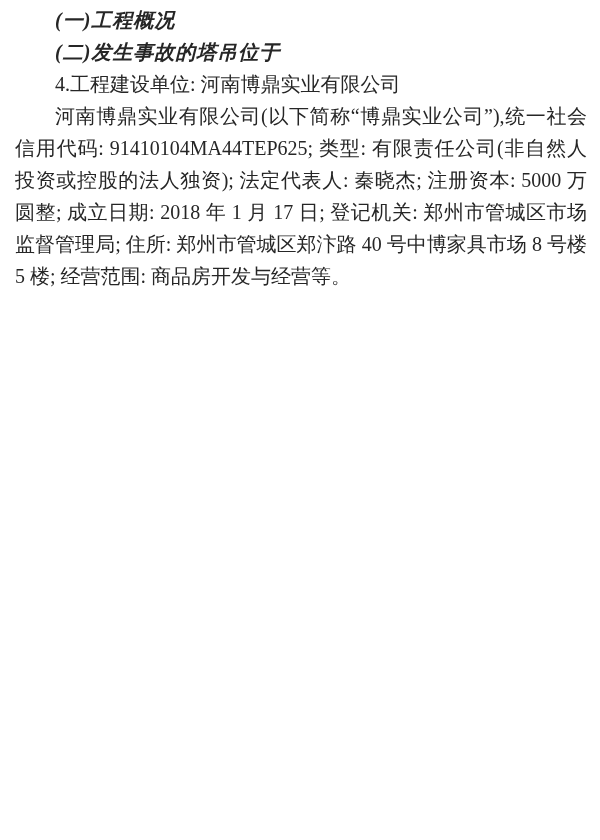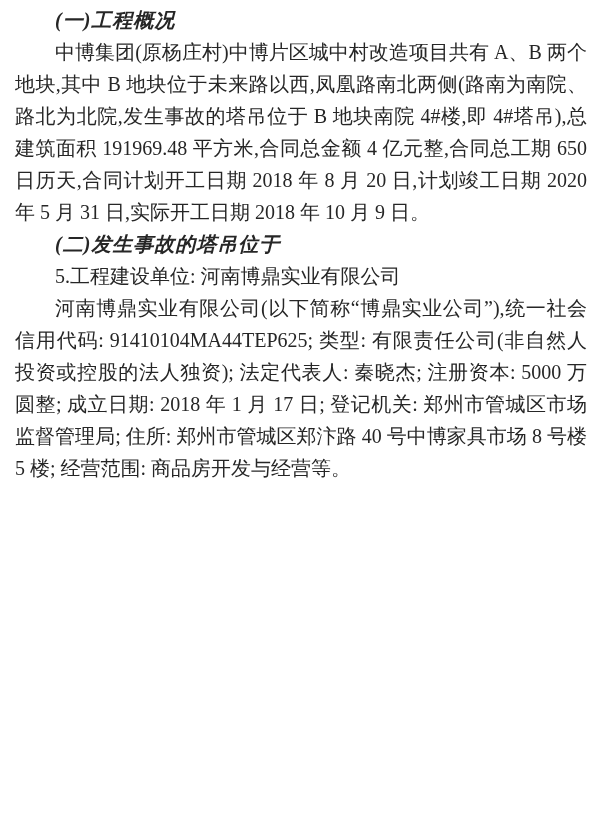--- a/index.html
+++ b/index.html
@@ -71,23 +71,22 @@
     background: #ededed;
   }
 </style>
 </head>
 <body>
 
 <div class="page">
 
   <div class="content">
     <div class="heading">(一)工程概况</div>
-    <p class="para">中博集团(原杨庄村)中博片区城中村改造项目共有 A、B 两个地块,其中 B 地块位于未来路以西,凤凰路南北两侧(路南为南院、路北为北院,发生事故的塔吊位于 B 地块南院 4#楼,即 4#塔吊),总建筑面积 191969.48 平方米,合同总金额 4 亿元整,合同总工期 650 日历天,合同计划开工日期 2018 年 8 月 20 日,计划竣工日期 2020 年 5 月 31 日,实际开工日期 2018 年 10 月 9 日。</p>
     <div class="heading">(二)发生事故的塔吊位于</div>
-    <p class="para">5.工程建设单位: 河南博鼎实业有限公司</p>
+    <p class="para">4.工程建设单位: 河南博鼎实业有限公司</p>
     <p class="para">河南博鼎实业有限公司(以下简称“博鼎实业公司”),统一社会信用代码: 91410104MA44TEP625; 类型: 有限责任公司(非自然人投资或控股的法人独资); 法定代表人: 秦晓杰; 注册资本: 5000 万圆整; 成立日期: 2018 年 1 月 17 日; 登记机关: 郑州市管城区市场监督管理局; 住所: 郑州市管城区郑汴路 40 号中博家具市场 8 号楼 5 楼; 经营范围: 商品房开发与经营等。</p>
   </div>
 
   <div class="page-number">- 2 -</div>
 
   <div class="watermark">
     <span class="wm-icon">
       <svg width="34" height="26" viewBox="0 0 34 26" xmlns="http://www.w3.org/2000/svg">
         <circle cx="9" cy="11" r="7" fill="none" stroke="#d6d6d6" stroke-width="1.8"></circle>
         <circle cx="6.5" cy="9.5" r="1.1" fill="#d6d6d6"></circle>

